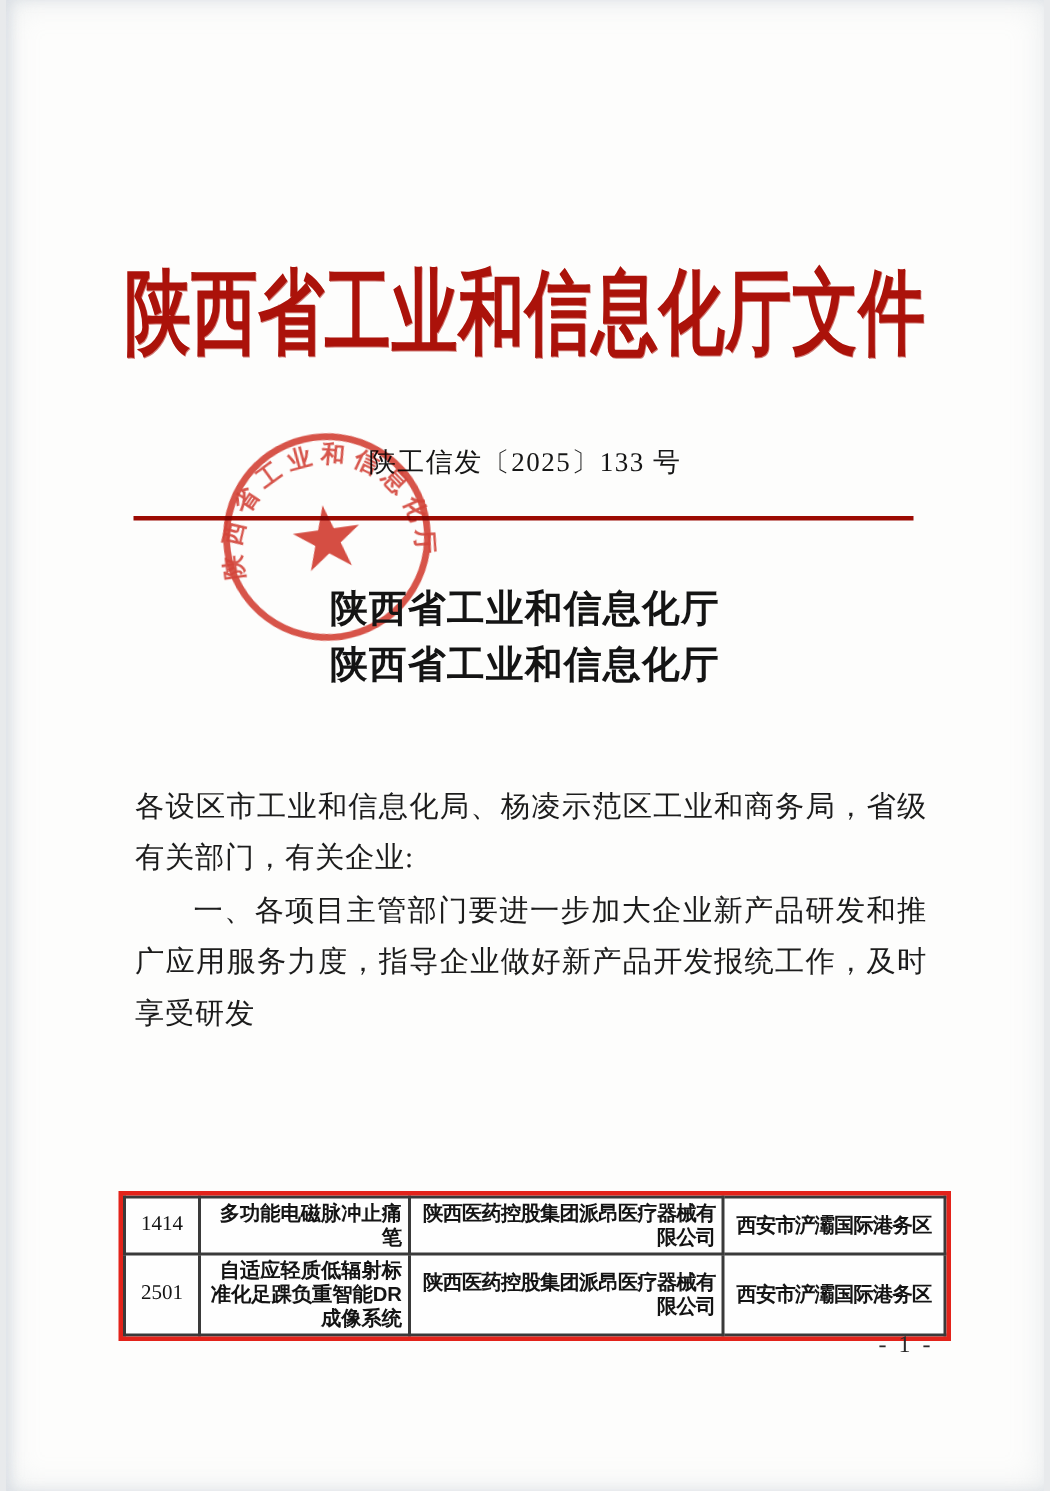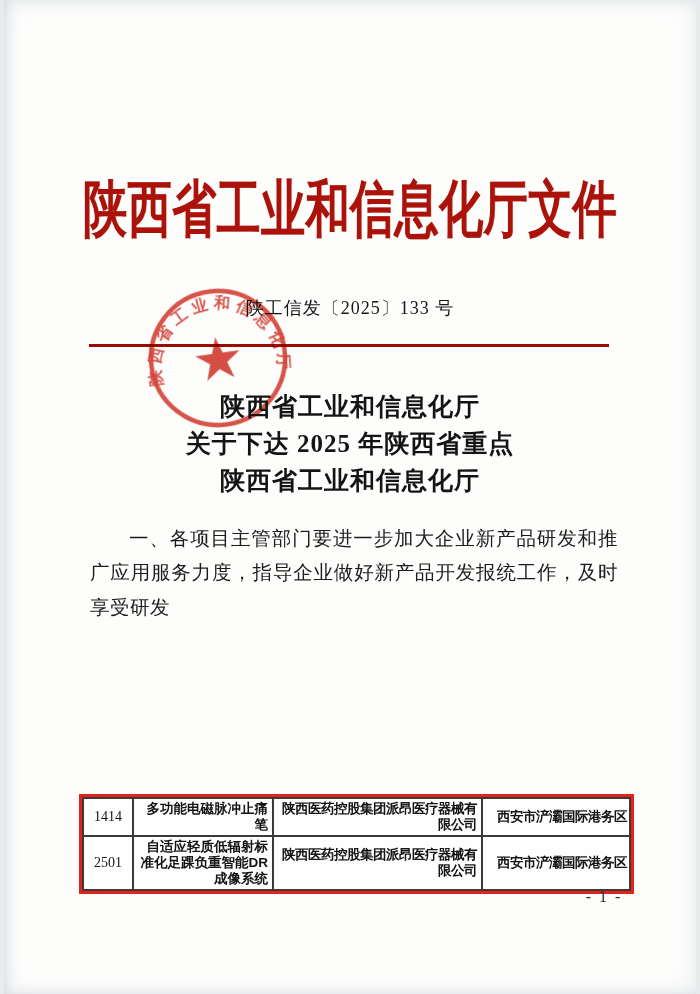--- a/index.html
+++ b/index.html
@@ -105,21 +105,21 @@
   .excerpt-table td {
     border: 2px solid #3a3a3a;
     padding: 2px 4px;
     line-height: 16px;
     overflow: hidden;
   }
   .excerpt-table tr { height: 38px; }
   .excerpt-table td.c-no { text-align: center; font-weight: 500; font-family: "Liberation Serif", serif; font-size: 14px; }
   .excerpt-table td.c-product { text-align: right; }
   .excerpt-table td.c-company { text-align: right; letter-spacing: -0.5px; }
-  .excerpt-table td.c-district { text-align: right; letter-spacing: -0.5px; padding: 2px 2px; }
+  .excerpt-table td.c-district { text-align: center; letter-spacing: -0.5px; padding: 2px 2px; }
   .page-number {
     position: absolute;
     top: 888px;
     left: 545px;
     width: 110px;
     text-align: center;
     font-size: 16px;
     color: #2a2a2a;
     letter-spacing: 2px;
   }
@@ -141,25 +141,25 @@
       <path id="seal-arc" d="M 20,104 A 59,59 0 1 1 132,104" fill="none"></path>
     </defs>
     <text font-size="16" font-weight="bold" fill="#cf2a1e" letter-spacing="5" font-family="Liberation Serif, serif" opacity="0.9">
       <textPath href="#seal-arc" startOffset="4%">陕西省工业和信息化厅</textPath>
     </text>
     <text x="76" y="97" text-anchor="middle" font-size="58" fill="#cf2a1e" opacity="0.95">★</text>
   </svg>
 
   <div class="heading">
     <div>陕西省工业和信息化厅</div>
-    <div>关于下达 2025 年陕西省重点</div>
     <div>陕西省工业和信息化厅</div>
   </div>
 
   <div class="body-text">
+    <p>各设区市工业和信息化局、杨凌示范区工业和商务局，省级有关部门，有关企业:</p>
     <p class="indent">一、各项目主管部门要进一步加大企业新产品研发和推广应用服务力度，指导企业做好新产品开发报统工作，及时享受研发</p>
   </div>
 
   <table class="excerpt-table">
     <colgroup>
       <col style="width:50px">
       <col style="width:140px">
       <col style="width:209px">
       <col style="width:148px">
     </colgroup>

